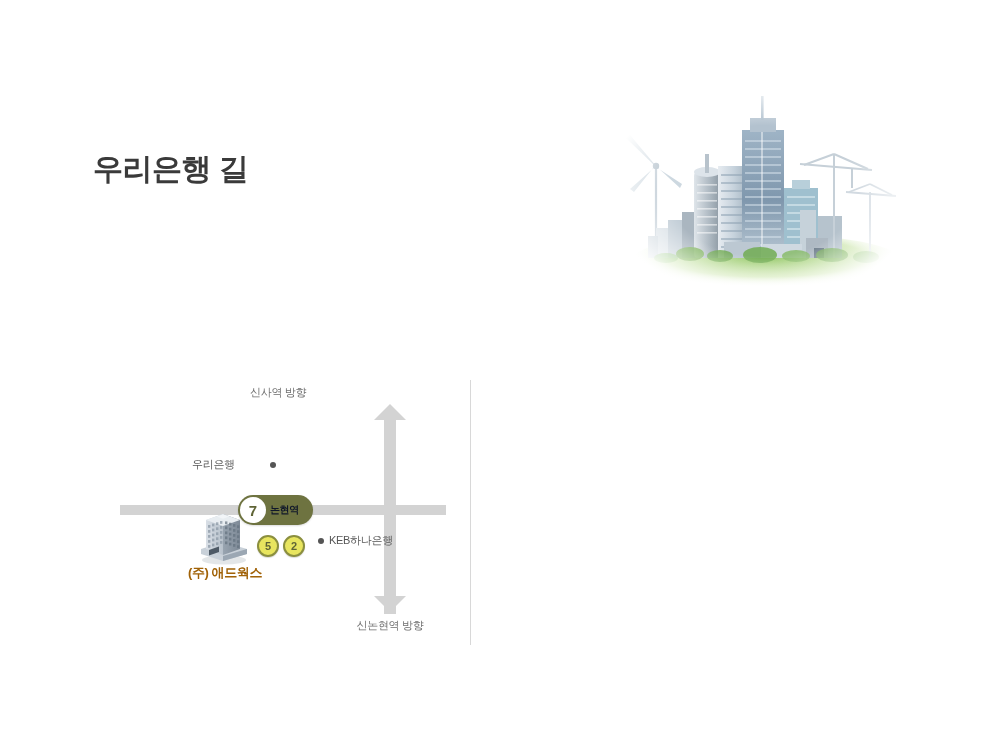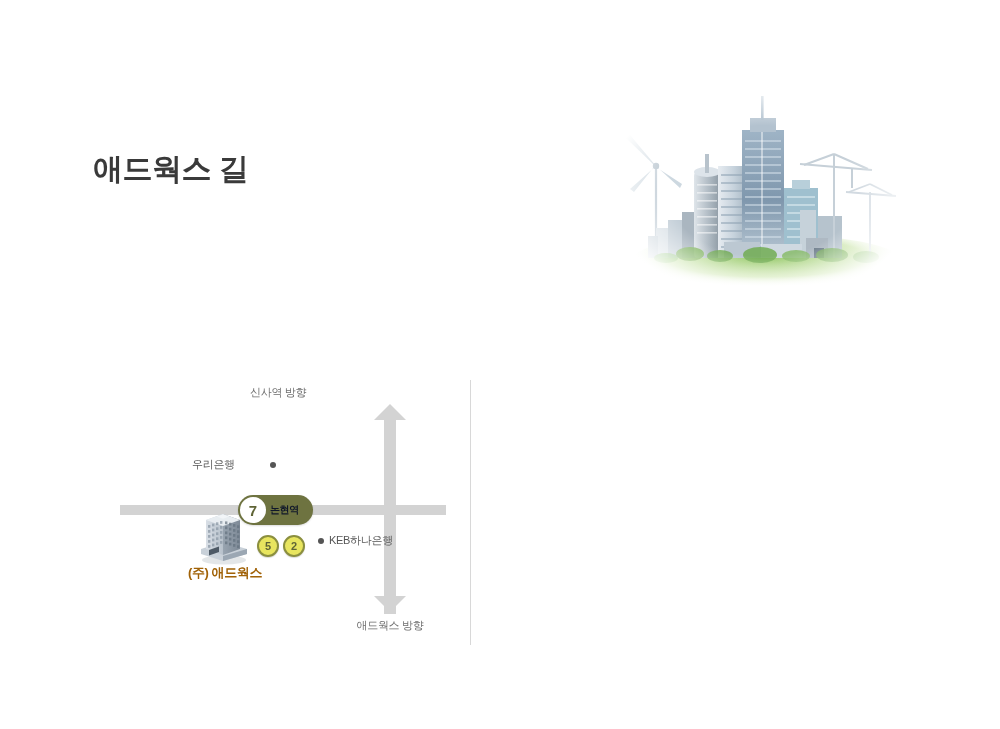--- a/index.html
+++ b/index.html
@@ -210,21 +210,21 @@
     left: 470px;
     top: 380px;
     width: 1px;
     height: 265px;
     background: #d8d8d8;
   }
 </style>
 </head>
 <body>
 
-<h1 class="page-title">애드웍스 길</h1>
+<h1 class="page-title">우리은행 길</h1>
 
 <div class="cityscape">
   <svg viewBox="0 0 286 198" xmlns="http://www.w3.org/2000/svg" aria-hidden="true">
     <defs>
       <linearGradient id="glass" x1="0" y1="0" x2="0" y2="1">
         <stop offset="0%" stop-color="#9fb4c6"></stop>
         <stop offset="55%" stop-color="#7f97ad"></stop>
         <stop offset="100%" stop-color="#b9c8d4"></stop>
       </linearGradient>
       <linearGradient id="lightTower" x1="0" y1="0" x2="1" y2="0">
@@ -368,21 +368,21 @@
 <div class="map-panel">
 
   <div class="road-v"></div>
   <div class="road-h"></div>
 
   <div class="arrow-up"></div>
   <div class="arrow-down"></div>
 
   <div class="dir-label dir-top">신사역 방향</div>
 
-  <div class="dir-label dir-bottom">애드웍스 방향</div>
+  <div class="dir-label dir-bottom">신논현역 방향</div>
 
   <div class="poi poi-woori">
     <span>우리은행</span>
     <span class="dot"></span>
   </div>
 
   <div class="poi poi-keb">
     <span class="dot"></span>
     <span>KEB하나은행</span>
   </div>

